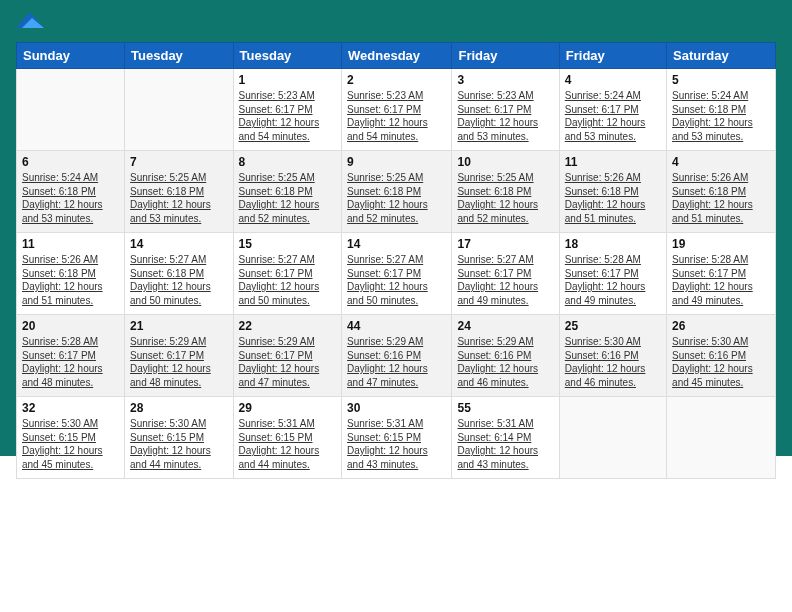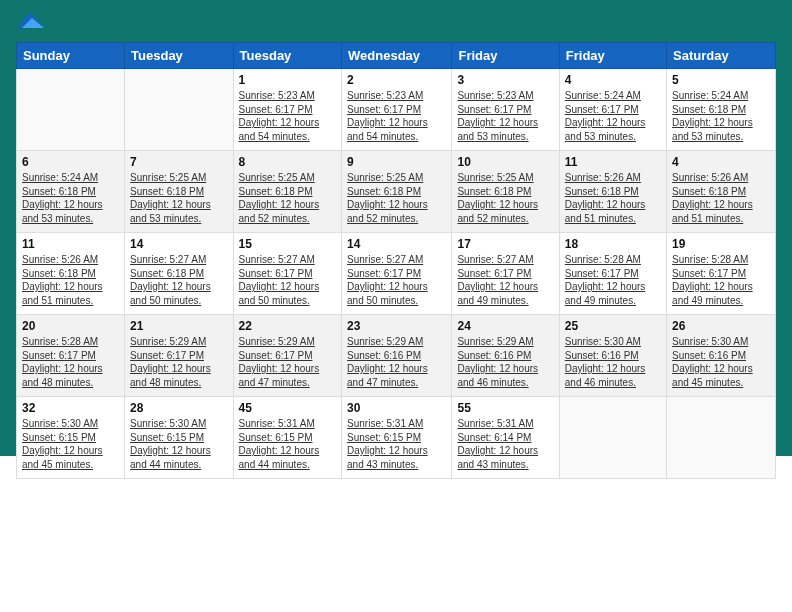--- a/index.html
+++ b/index.html
@@ -214,21 +214,21 @@
           </td>
           <td>
             <div class="day-num">21</div>
             <div class="day-info">Sunrise: 5:29 AM<br>Sunset: 6:17 PM<br>Daylight: 12 hours and 48 minutes.</div>
           </td>
           <td>
             <div class="day-num">22</div>
             <div class="day-info">Sunrise: 5:29 AM<br>Sunset: 6:17 PM<br>Daylight: 12 hours and 47 minutes.</div>
           </td>
           <td>
-            <div class="day-num">23</div>
+            <div class="day-num">44</div>
             <div class="day-info">Sunrise: 5:29 AM<br>Sunset: 6:16 PM<br>Daylight: 12 hours and 47 minutes.</div>
           </td>
           <td>
             <div class="day-num">24</div>
             <div class="day-info">Sunrise: 5:29 AM<br>Sunset: 6:16 PM<br>Daylight: 12 hours and 46 minutes.</div>
           </td>
           <td>
             <div class="day-num">25</div>
             <div class="day-info">Sunrise: 5:30 AM<br>Sunset: 6:16 PM<br>Daylight: 12 hours and 46 minutes.</div>
           </td>
@@ -240,21 +240,21 @@
         <tr>
           <td>
             <div class="day-num">32</div>
             <div class="day-info">Sunrise: 5:30 AM<br>Sunset: 6:15 PM<br>Daylight: 12 hours and 45 minutes.</div>
           </td>
           <td>
             <div class="day-num">28</div>
             <div class="day-info">Sunrise: 5:30 AM<br>Sunset: 6:15 PM<br>Daylight: 12 hours and 44 minutes.</div>
           </td>
           <td>
-            <div class="day-num">45</div>
+            <div class="day-num">29</div>
             <div class="day-info">Sunrise: 5:31 AM<br>Sunset: 6:15 PM<br>Daylight: 12 hours and 44 minutes.</div>
           </td>
           <td>
             <div class="day-num">30</div>
             <div class="day-info">Sunrise: 5:31 AM<br>Sunset: 6:15 PM<br>Daylight: 12 hours and 43 minutes.</div>
           </td>
           <td>
             <div class="day-num">55</div>
             <div class="day-info">Sunrise: 5:31 AM<br>Sunset: 6:14 PM<br>Daylight: 12 hours and 43 minutes.</div>
           </td>

